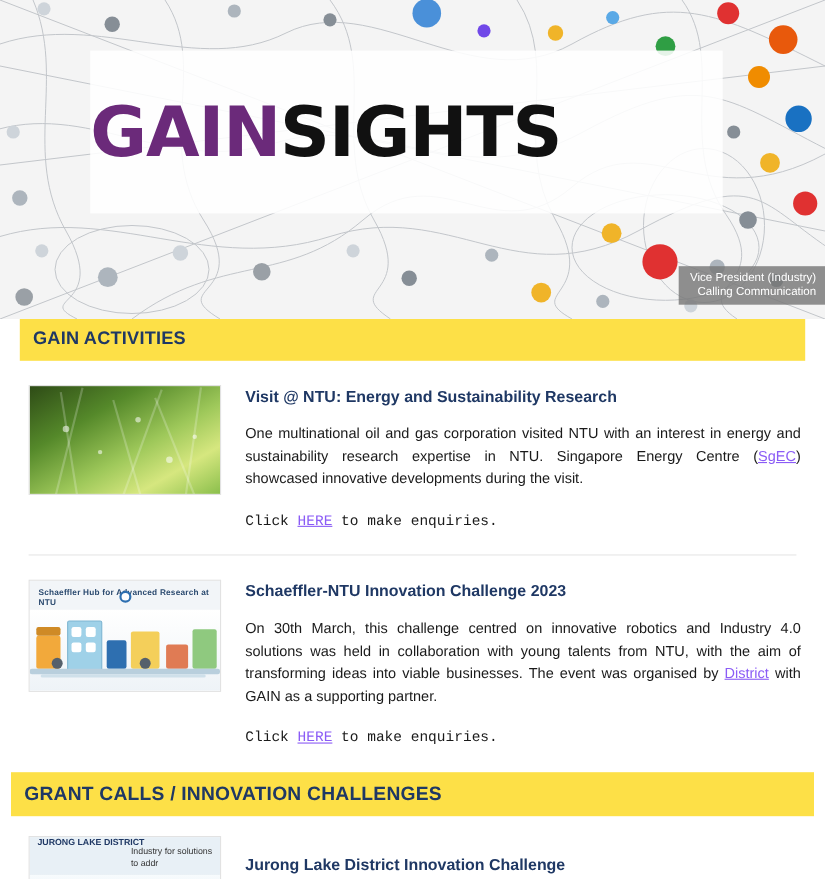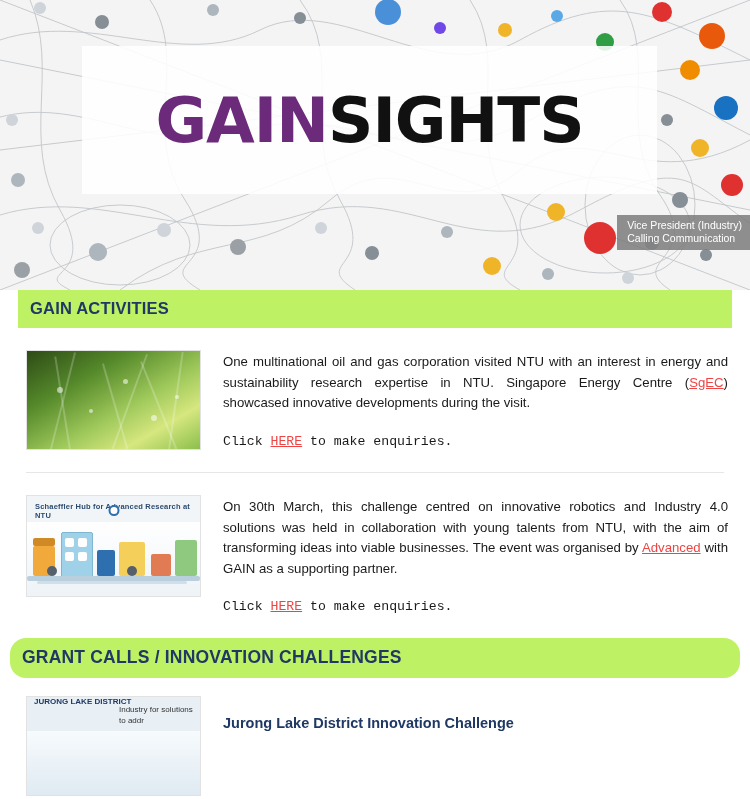--- a/index.html
+++ b/index.html
@@ -34,21 +34,21 @@
   }
   .hero-logo {
     position: absolute;
     left: 82px;
     top: 46px;
     width: 575px;
     height: 148px;
     background: rgba(255,255,255,0.88);
     display: flex;
     align-items: center;
-    justify-content: center;
+    justify-content: flex-start;
   }
   .logo-word {
     font-family: "DejaVu Sans", sans-serif;
     font-weight: bold;
     font-size: 63px;
     letter-spacing: -1px;
     line-height: 1;
     white-space: nowrap;
   }
   .logo-gain { color: #6b2a7a; }
@@ -57,44 +57,44 @@
     margin-top: 10px;
     font-family: "Liberation Sans", sans-serif;
     font-size: 28.5px;
     color: #1a1a1a;
     letter-spacing: 0.2px;
     white-space: nowrap;
   }
   .hero-credit {
     position: absolute;
     right: 0;
-    bottom: 40px;
+    bottom: 13px;
     background: rgba(120,120,120,0.82);
     color: #ffffff;
     font-size: 10.5px;
     line-height: 13px;
     padding: 4px 8px 5px 10px;
+    text-align: right;
   }
 
   
   .section-head {
-    background: #bef264;
+    background: #fde047;
     margin: 0 18px;
     padding: 9px 12px 10px 12px;
     box-sizing: border-box;
   }
   .section-head .title {
     font-size: 16.5px;
     font-weight: bold;
     color: #1f3864;
     letter-spacing: 0.2px;
   }
   .section-head.wide {
     margin: 0 10px;
-    border-radius: 16px;
   }
   .section-head.wide .title { font-size: 17.5px; }
 
   
   .article {
     display: flex;
     padding: 22px 22px 0 26px;
     box-sizing: border-box;
   }
   .thumb {
@@ -121,21 +121,21 @@
   }
   .para {
     font-size: 13.2px;
     line-height: 20.5px;
     color: #1a1a1a;
     margin: 0 0 18px 0;
     text-align: justify;
   }
   .para:last-child { margin-bottom: 0; font-family: Liberation Mono, monospace; }
   a.link {
-    color: #ef4444;
+    color: #8b5cf6;
     text-decoration: underline;
     margin-top: 28px;
   }
   .divider {
     margin: 20px 26px 0 26px;
     border-top: 1px solid #e6e6e6;
   }
 
   
   .thumb-green {
@@ -306,20 +306,21 @@
       <div class="blade" style="left:108px;bottom:-30px;transform:rotate(-16deg);"></div>
       <div class="blade" style="left:138px;bottom:-22px;transform:rotate(8deg);"></div>
       <div class="blade" style="left:158px;bottom:-24px;transform:rotate(-22deg);"></div>
       <div class="drop" style="left:30px;top:36px;"></div>
       <div class="drop" style="left:62px;top:58px;width:4px;height:4px;"></div>
       <div class="drop" style="left:96px;top:28px;width:5px;height:5px;"></div>
       <div class="drop" style="left:124px;top:64px;"></div>
       <div class="drop" style="left:148px;top:44px;width:4px;height:4px;"></div>
     </div>
     <div class="body">
+      <h2 class="headline">Visit @ NTU: Energy and Sustainability Research</h2>
       <p class="para"><span>One multinational oil and gas corporation visited NTU with an interest in energy and sustainability research expertise in NTU. Singapore Energy Centre (</span><a class="link" href="#">SgEC</a><span>) showcased innovative developments during the visit.</span></p>
       <p class="para"><span>Click </span><a class="link" href="#">HERE</a><span> to make enquiries.</span></p>
     </div>
   </div>
 
   <div class="divider"></div>
 
   <div class="article">
     <div class="thumb thumb-sch tall">
       <div class="sch-top"></div>
@@ -337,21 +338,22 @@
         <div class="box" style="left:92px;top:20px;width:26px;height:34px;background:#f4cf5a;"></div>
         <div class="box" style="left:124px;top:32px;width:20px;height:22px;background:#e07b54;"></div>
         <div class="box" style="left:148px;top:18px;width:22px;height:36px;background:#8fc97f;"></div>
         <div class="box" style="left:0;top:54px;width:100%;height:5px;background:#b9cfdd;"></div>
         <div class="box" style="left:10px;top:59px;width:150px;height:3px;background:#cfe0ea;"></div>
         <div class="box" style="left:20px;top:44px;width:10px;height:10px;border-radius:50%;background:#55606b;"></div>
         <div class="box" style="left:100px;top:44px;width:10px;height:10px;border-radius:50%;background:#55606b;"></div>
       </div>
     </div>
     <div class="body">
-      <p class="para"><span>On 30th March, this challenge centred on innovative robotics and Industry 4.0 solutions was held in collaboration with young talents from NTU, with the aim of transforming ideas into viable businesses. The event was organised by </span><a class="link" href="#">Advanced</a><span> with GAIN as a supporting partner.</span></p>
+      <h2 class="headline">Schaeffler-NTU Innovation Challenge 2023</h2>
+      <p class="para"><span>On 30th March, this challenge centred on innovative robotics and Industry 4.0 solutions was held in collaboration with young talents from NTU, with the aim of transforming ideas into viable businesses. The event was organised by </span><a class="link" href="#">District</a><span> with GAIN as a supporting partner.</span></p>
       <p class="para"><span>Click </span><a class="link" href="#">HERE</a><span> to make enquiries.</span></p>
     </div>
   </div>
 
   <div class="section-head wide" style="margin-top:20px;">
     <div class="title">GRANT CALLS / INNOVATION CHALLENGES</div>
   </div>
 
   <div class="article" style="padding-top:18px;">
     <div class="thumb thumb-jld">

